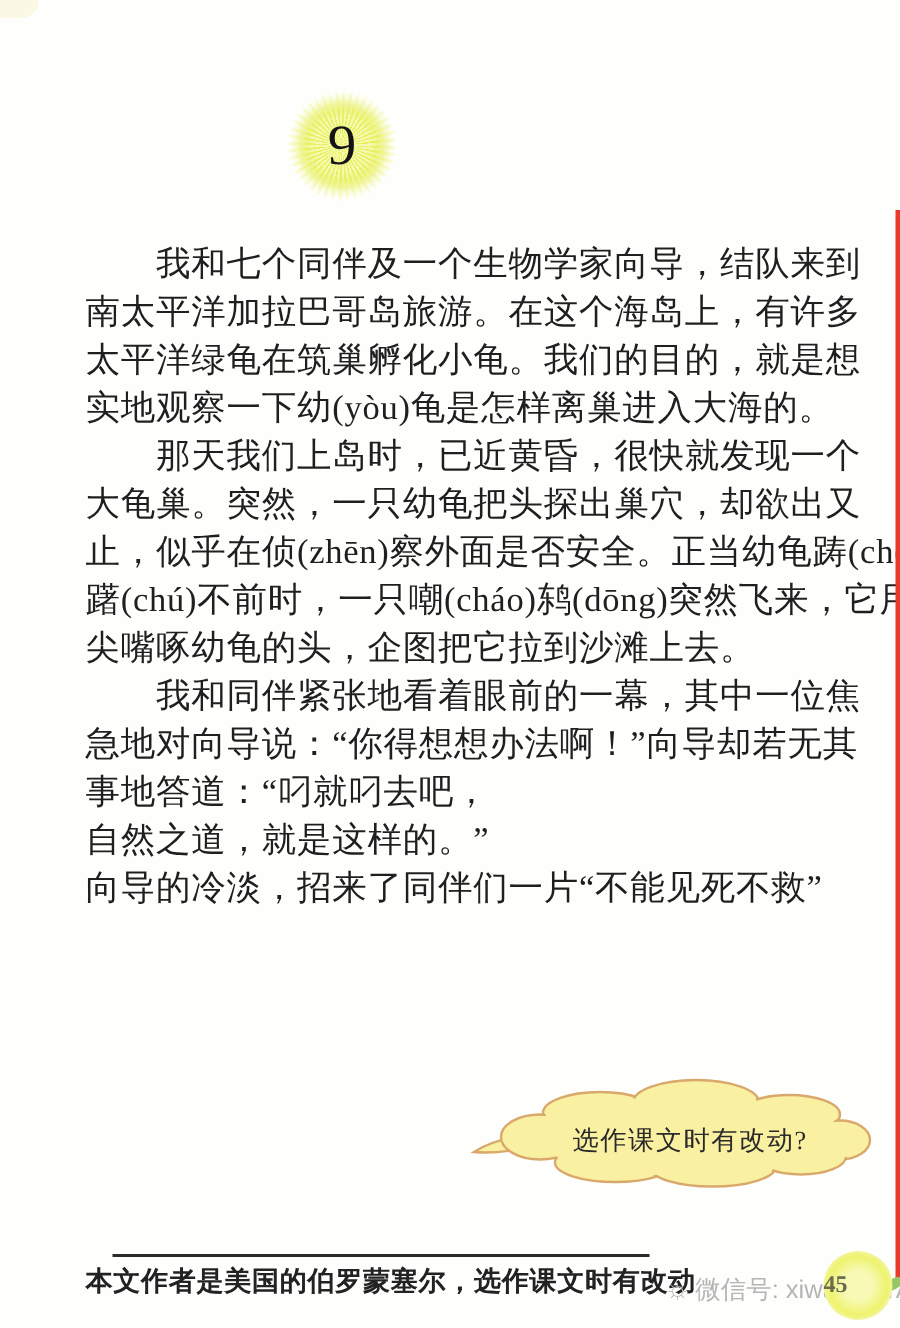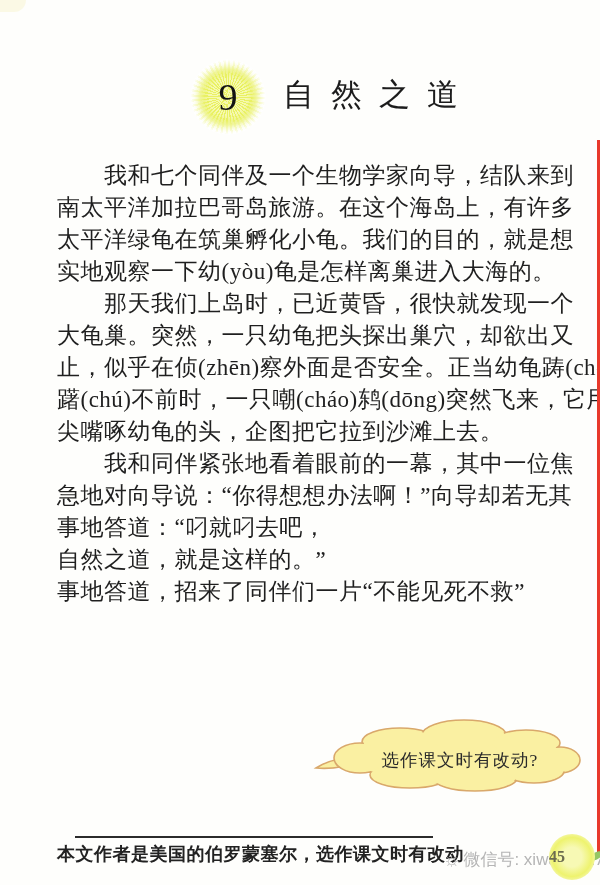--- a/index.html
+++ b/index.html
@@ -82,37 +82,36 @@
 </head>
 <body>
 
 <div class="page">
 
   <div class="corner-smudge"></div>
   <div class="red-strip"></div>
 
   <div class="flower"></div>
   <div class="lesson-num">9</div>
-  <h1 class="lesson-title">自然之道</h1>
 
   <main class="body-text">
     <p>　　我和七个同伴及一个生物学家向导，结队来到
 南太平洋加拉巴哥岛旅游。在这个海岛上，有许多
 太平洋绿龟在筑巢孵化小龟。我们的目的，就是想
 实地观察一下幼(yòu)龟是怎样离巢进入大海的。</p>
     <p>　　那天我们上岛时，已近黄昏，很快就发现一个
 大龟巢。突然，一只幼龟把头探出巢穴，却欲出又
 止，似乎在侦(zhēn)察外面是否安全。正当幼龟踌(chóu)
 躇(chú)不前时，一只嘲(cháo)鸫(dōng)突然飞来，它用
 尖嘴啄幼龟的头，企图把它拉到沙滩上去。</p>
     <p>　　我和同伴紧张地看着眼前的一幕，其中一位焦
 急地对向导说：“你得想想办法啊！”向导却若无其
 事地答道：“叼就叼去吧，
 自然之道，就是这样的。”</p>
-    <p>事地答道，招来了同伴们一片“不能见死不救”</p>
+    <p>向导的冷淡，招来了同伴们一片“不能见死不救”</p>
   </main>
 
   <div class="bubble">
     <svg viewBox="0 0 276 78" width="276" height="78">
       <g stroke="var(--bubble-stroke, #d9a86b)" stroke-width="1.6" fill="var(--bubble-fill, #faf0a2)">
         <path d="M 4 50 Q 26 36 54 42 Q 28 52 4 50 Z"></path>
         <ellipse cx="150" cy="41" rx="110" ry="24"></ellipse>
         <ellipse cx="88" cy="24" rx="38" ry="14"></ellipse>
         <ellipse cx="152" cy="17" rx="42" ry="15"></ellipse>
         <ellipse cx="214" cy="25" rx="34" ry="13"></ellipse>

